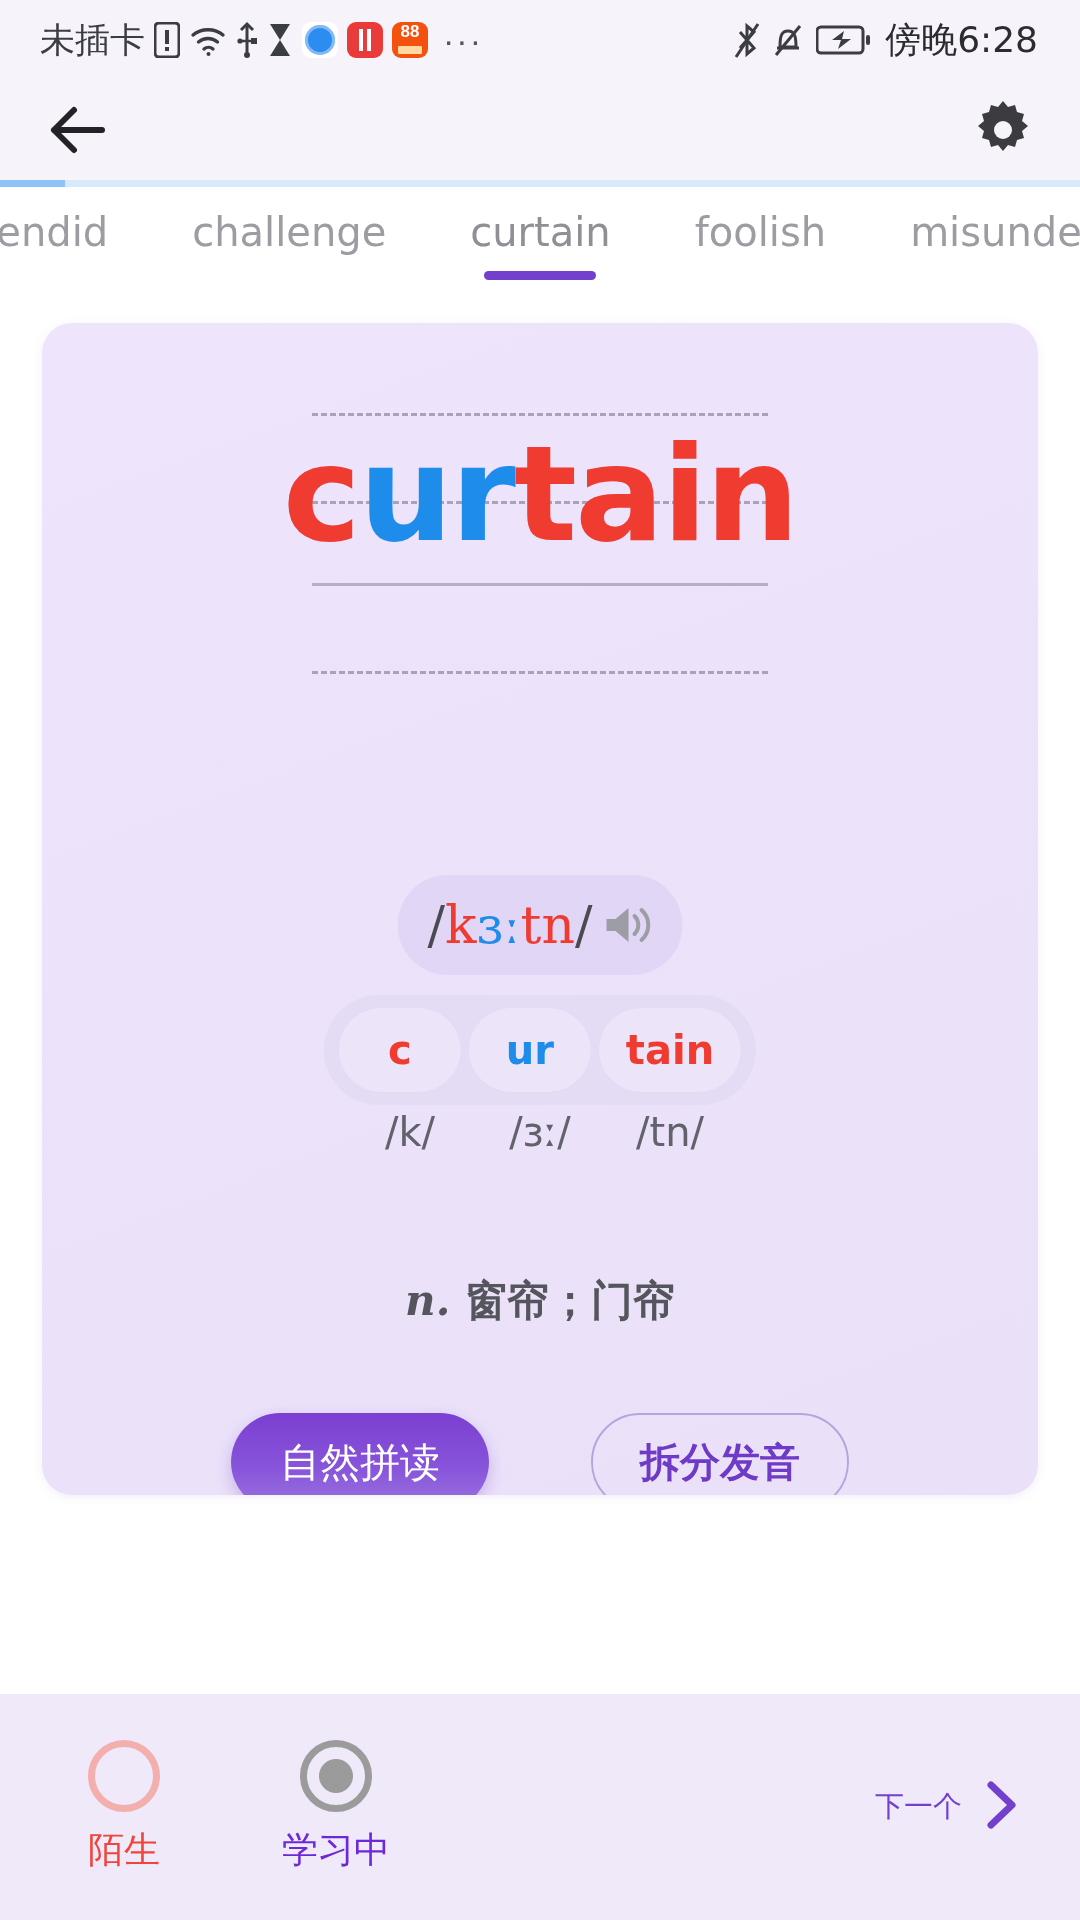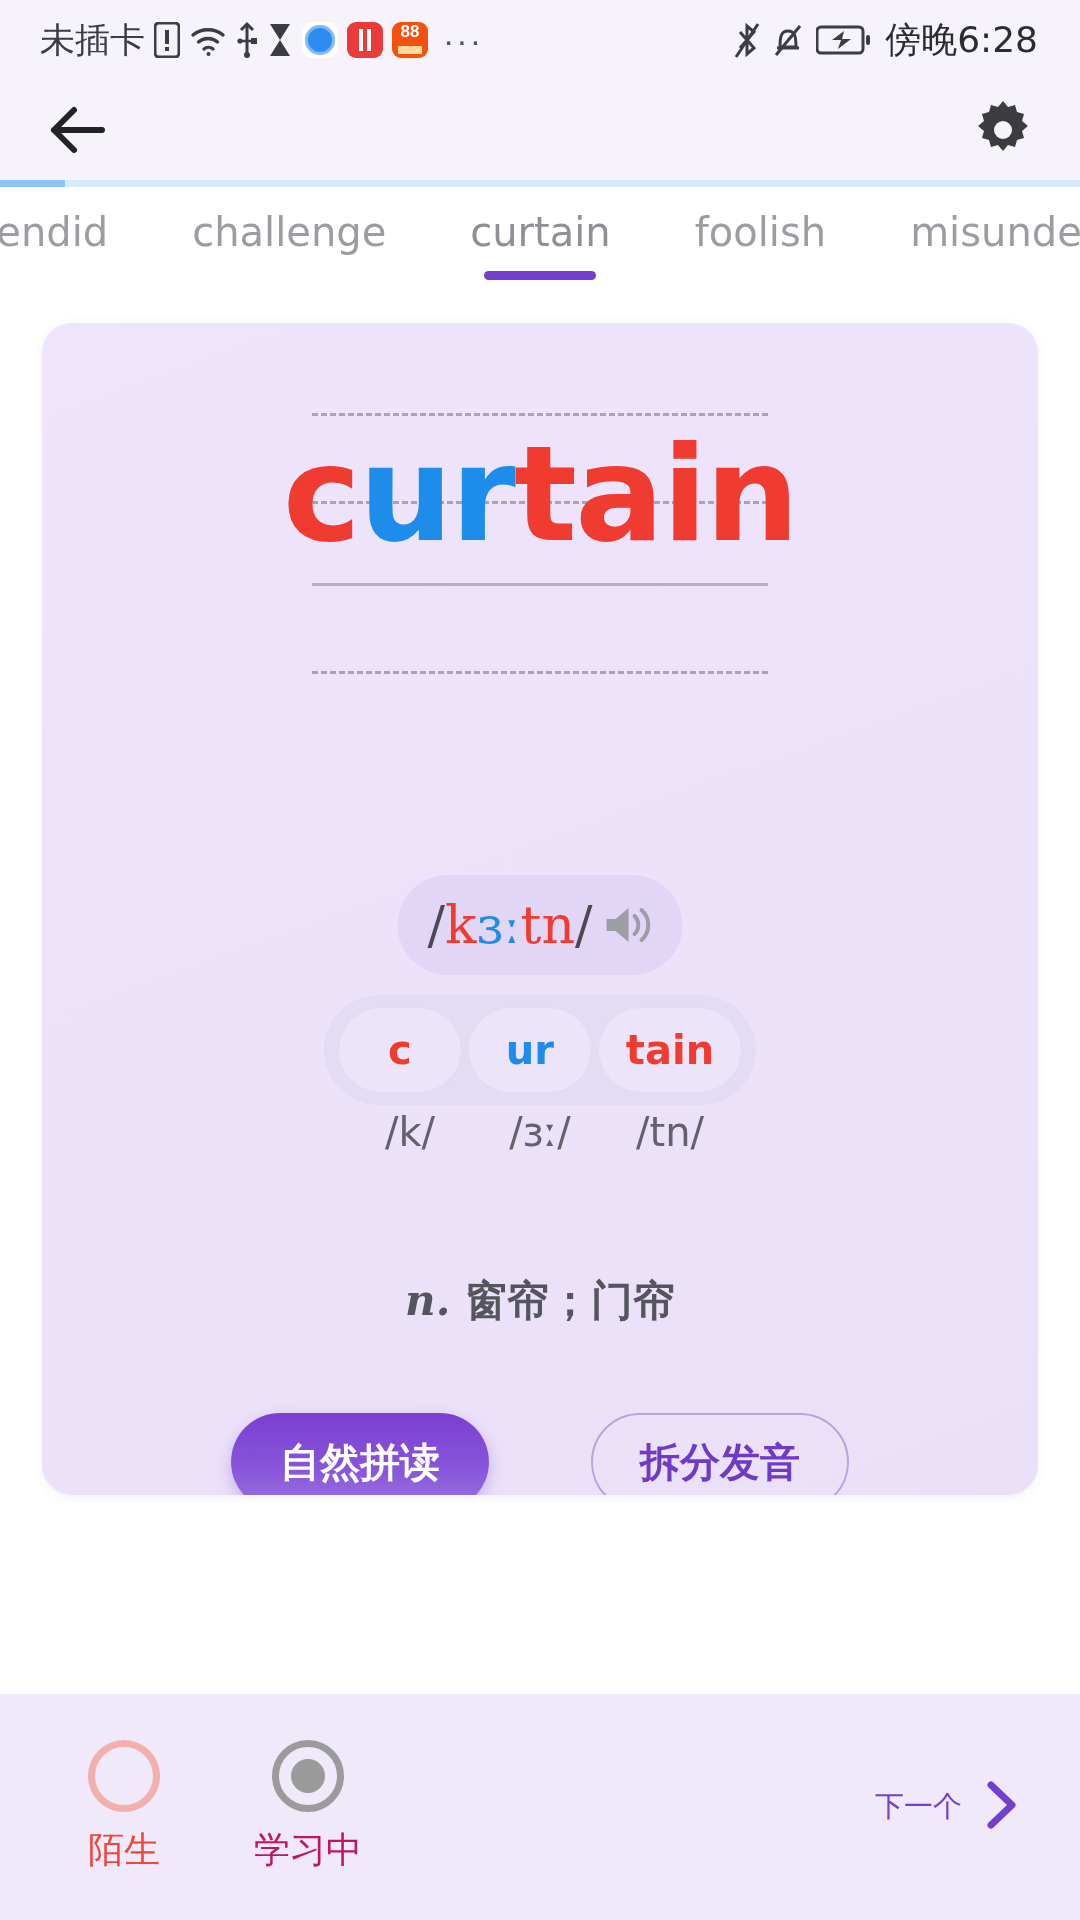--- a/index.html
+++ b/index.html
@@ -214,21 +214,21 @@
   
   .actions {
     position:absolute; left:0; right:0; top:1090px;
     display:flex; justify-content:center; gap:102px;
   }
   .btn-primary {
     width:258px; height:98px; border-radius:50px;
     background: linear-gradient(180deg,#7b3fd1 0%, #8754da 55%, #9b74e0 100%);
     color:#ffffff;
     display:flex; align-items:center; justify-content:center;
-    font-size:40px; font-weight:700; cursor:pointer;
+    font-size:40px; font-weight:400; cursor:pointer;
     font-family:"DejaVu Sans", sans-serif;
     box-shadow: 0 6px 16px rgba(108,55,190,0.28);
   }
   .btn-outline {
     width:258px; height:98px; border-radius:50px;
     background: transparent;
     border:2px solid #b9a3dd;
     color:#6f3ac6;
     display:flex; align-items:center; justify-content:center;
     font-size:40px; font-weight:600; cursor:pointer;
@@ -249,21 +249,21 @@
 
   
   .bottombar {
     flex:0 0 auto;
     height: 226px;
     background:#efe9f9;
     display:flex; align-items:center;
     padding: 0 50px 0 64px;
     position:relative;
   }
-  .statuses { display:flex; align-items:flex-start; gap:64px; }
+  .statuses { display:flex; align-items:flex-start; gap:92px; }
   .status {
     display:flex; flex-direction:column; align-items:center; gap:14px; cursor:pointer;
     width:120px;
   }
   .ring {
     width:72px; height:72px; border-radius:50%;
     border:7px solid #f2afae; background:transparent;
     display:flex; align-items:center; justify-content:center;
   }
   .ring .dot { width:34px; height:34px; border-radius:50%; background:#9b9b9b; }
@@ -453,21 +453,21 @@
   <div class="bottombar">
     <div class="statuses" id="status-group">
         <div class="status">
           <div class="ring" style="border-color: rgb(242, 175, 174);"></div>
           <div class="slabel" style="color: rgb(240, 69, 58);">陌生</div>
         </div>
         <div class="status">
           <div class="ring" style="border-color: rgb(155, 155, 155);">
             <div class="dot" style="background: rgb(155, 155, 155);"></div>
           </div>
-          <div class="slabel" style="color: #be185d;">学习中</div>
+          <div class="slabel" style="color: #6d28d9;">学习中</div>
         </div>
       </div>
     <div class="nextbtn">
       <span class="nlabel">下一个</span>
       <span>
         <svg width="34" height="50" viewBox="0 0 34 50">
             <path d="M7 5l21 20L7 45" fill="none" stroke="#7340cd" stroke-width="7" stroke-linecap="round" stroke-linejoin="round"></path>
           </svg>
       </span>
     </div>

